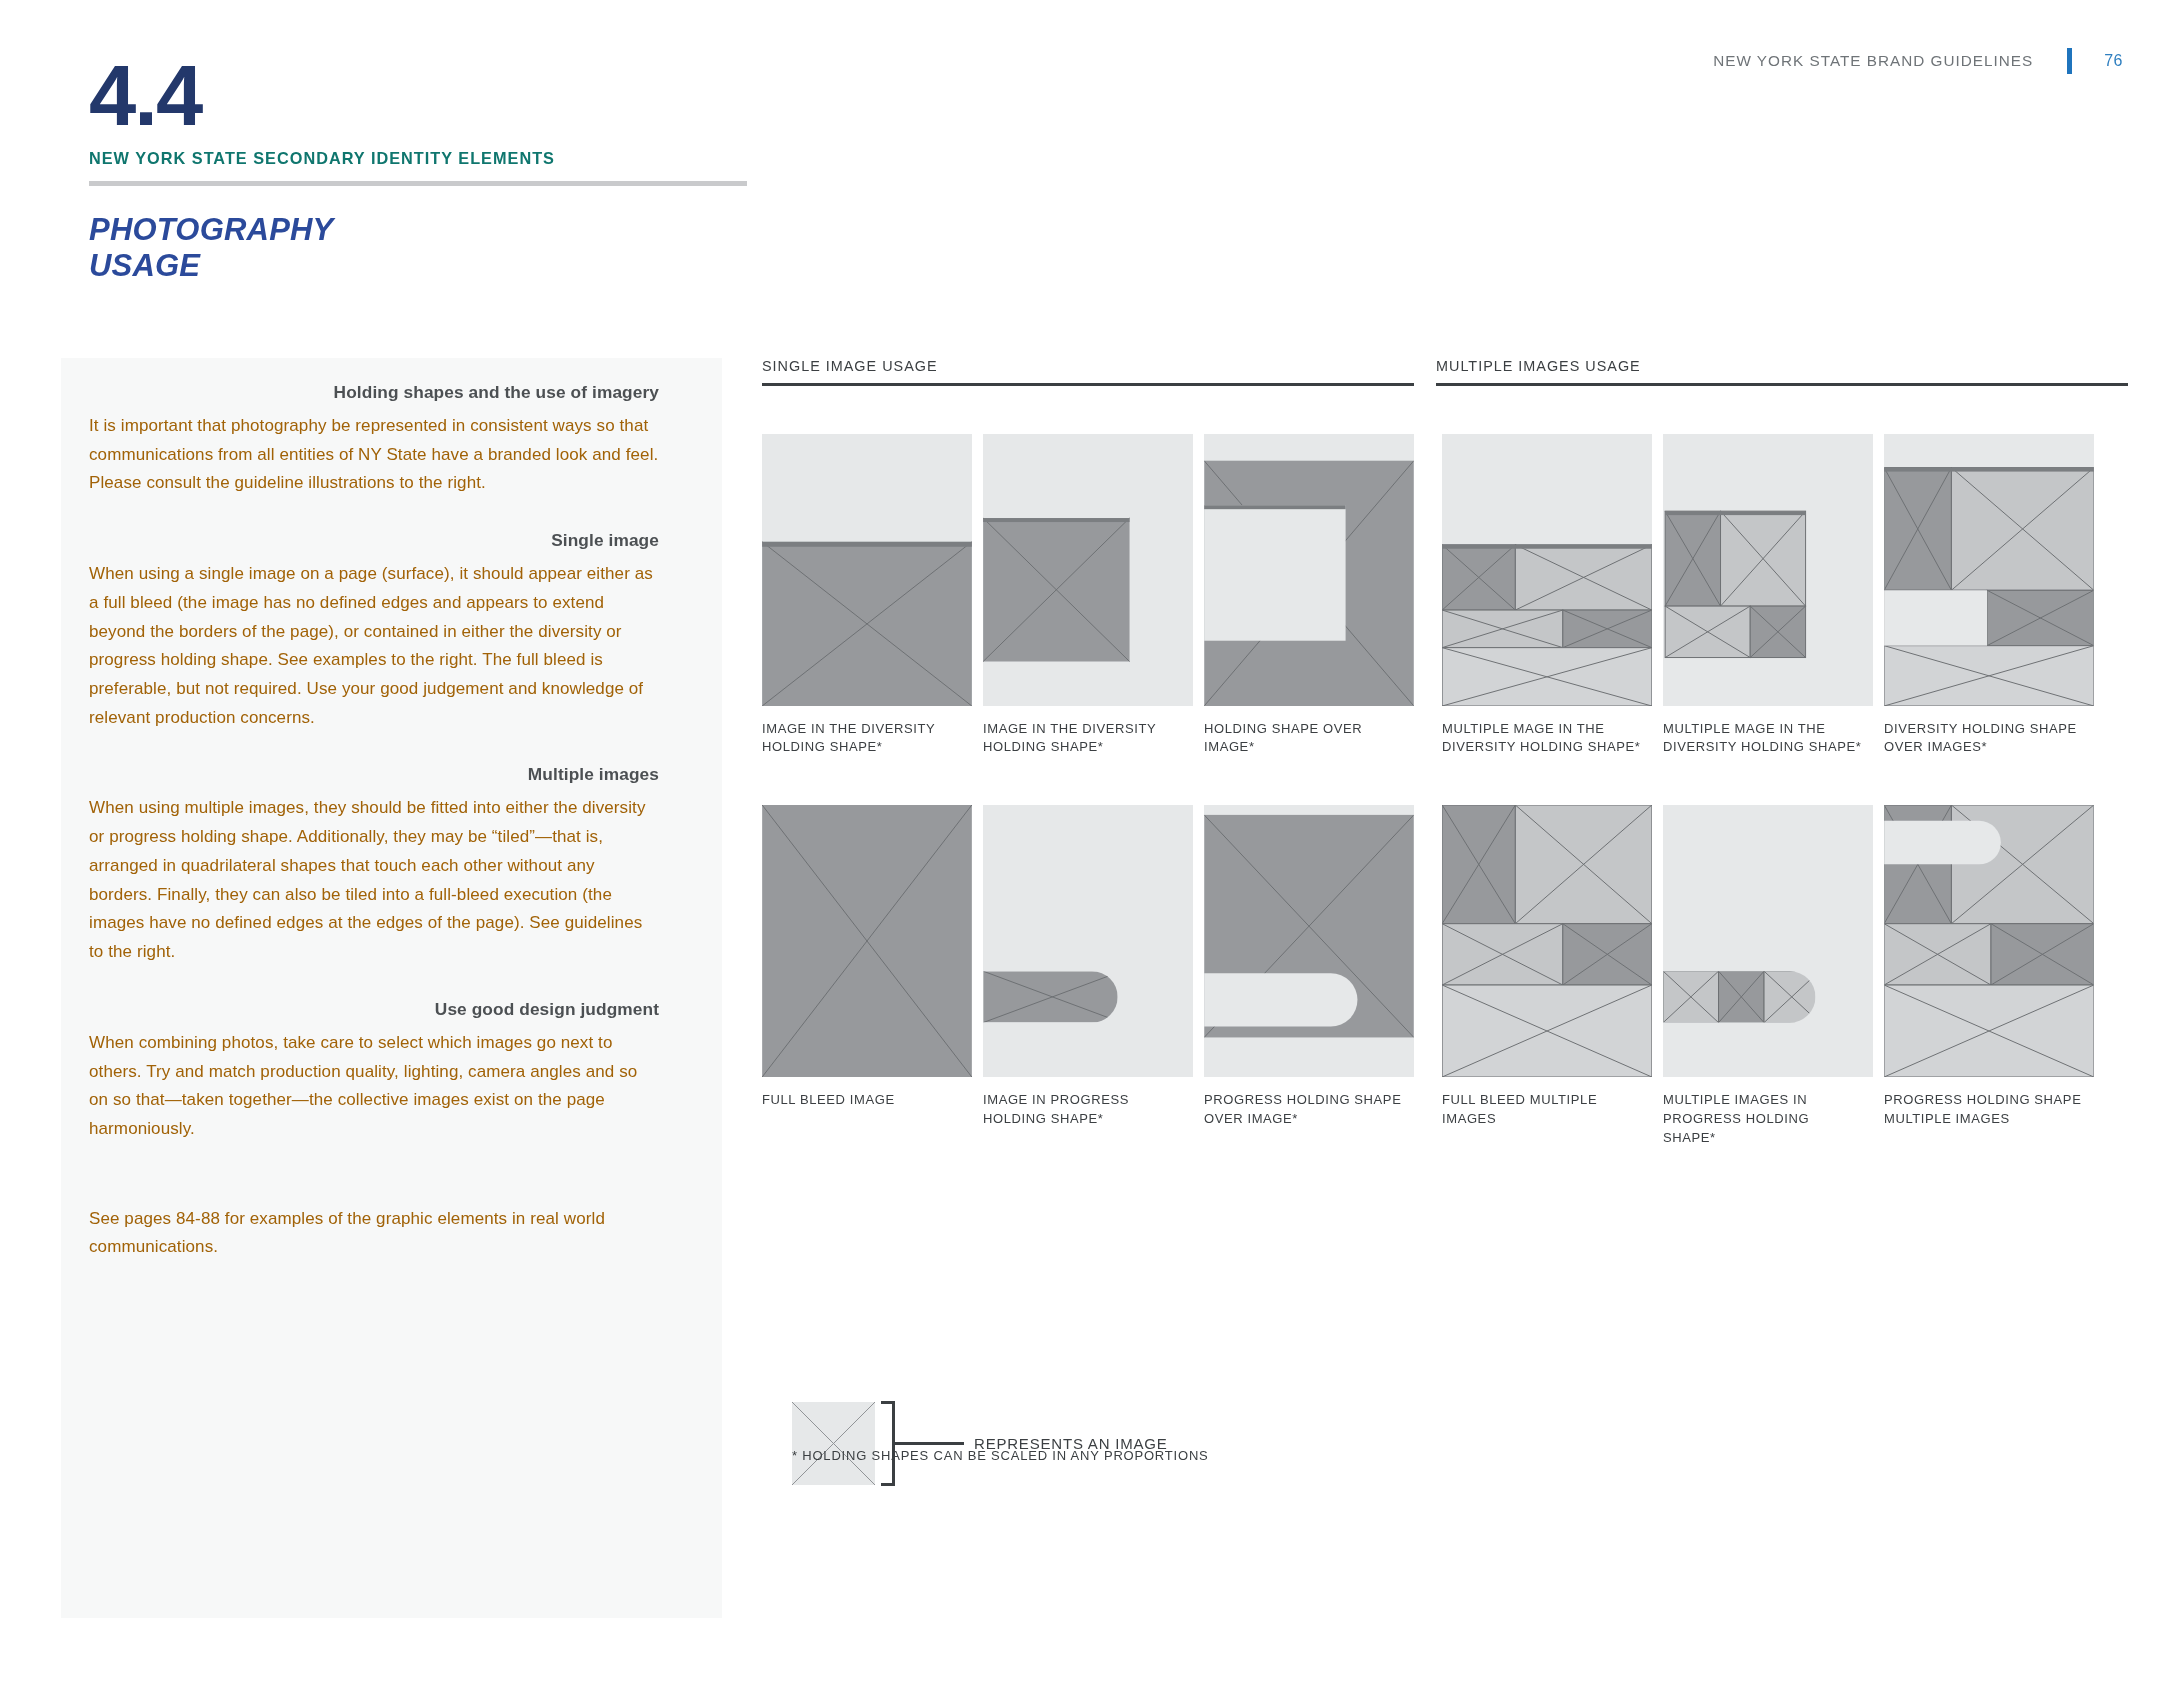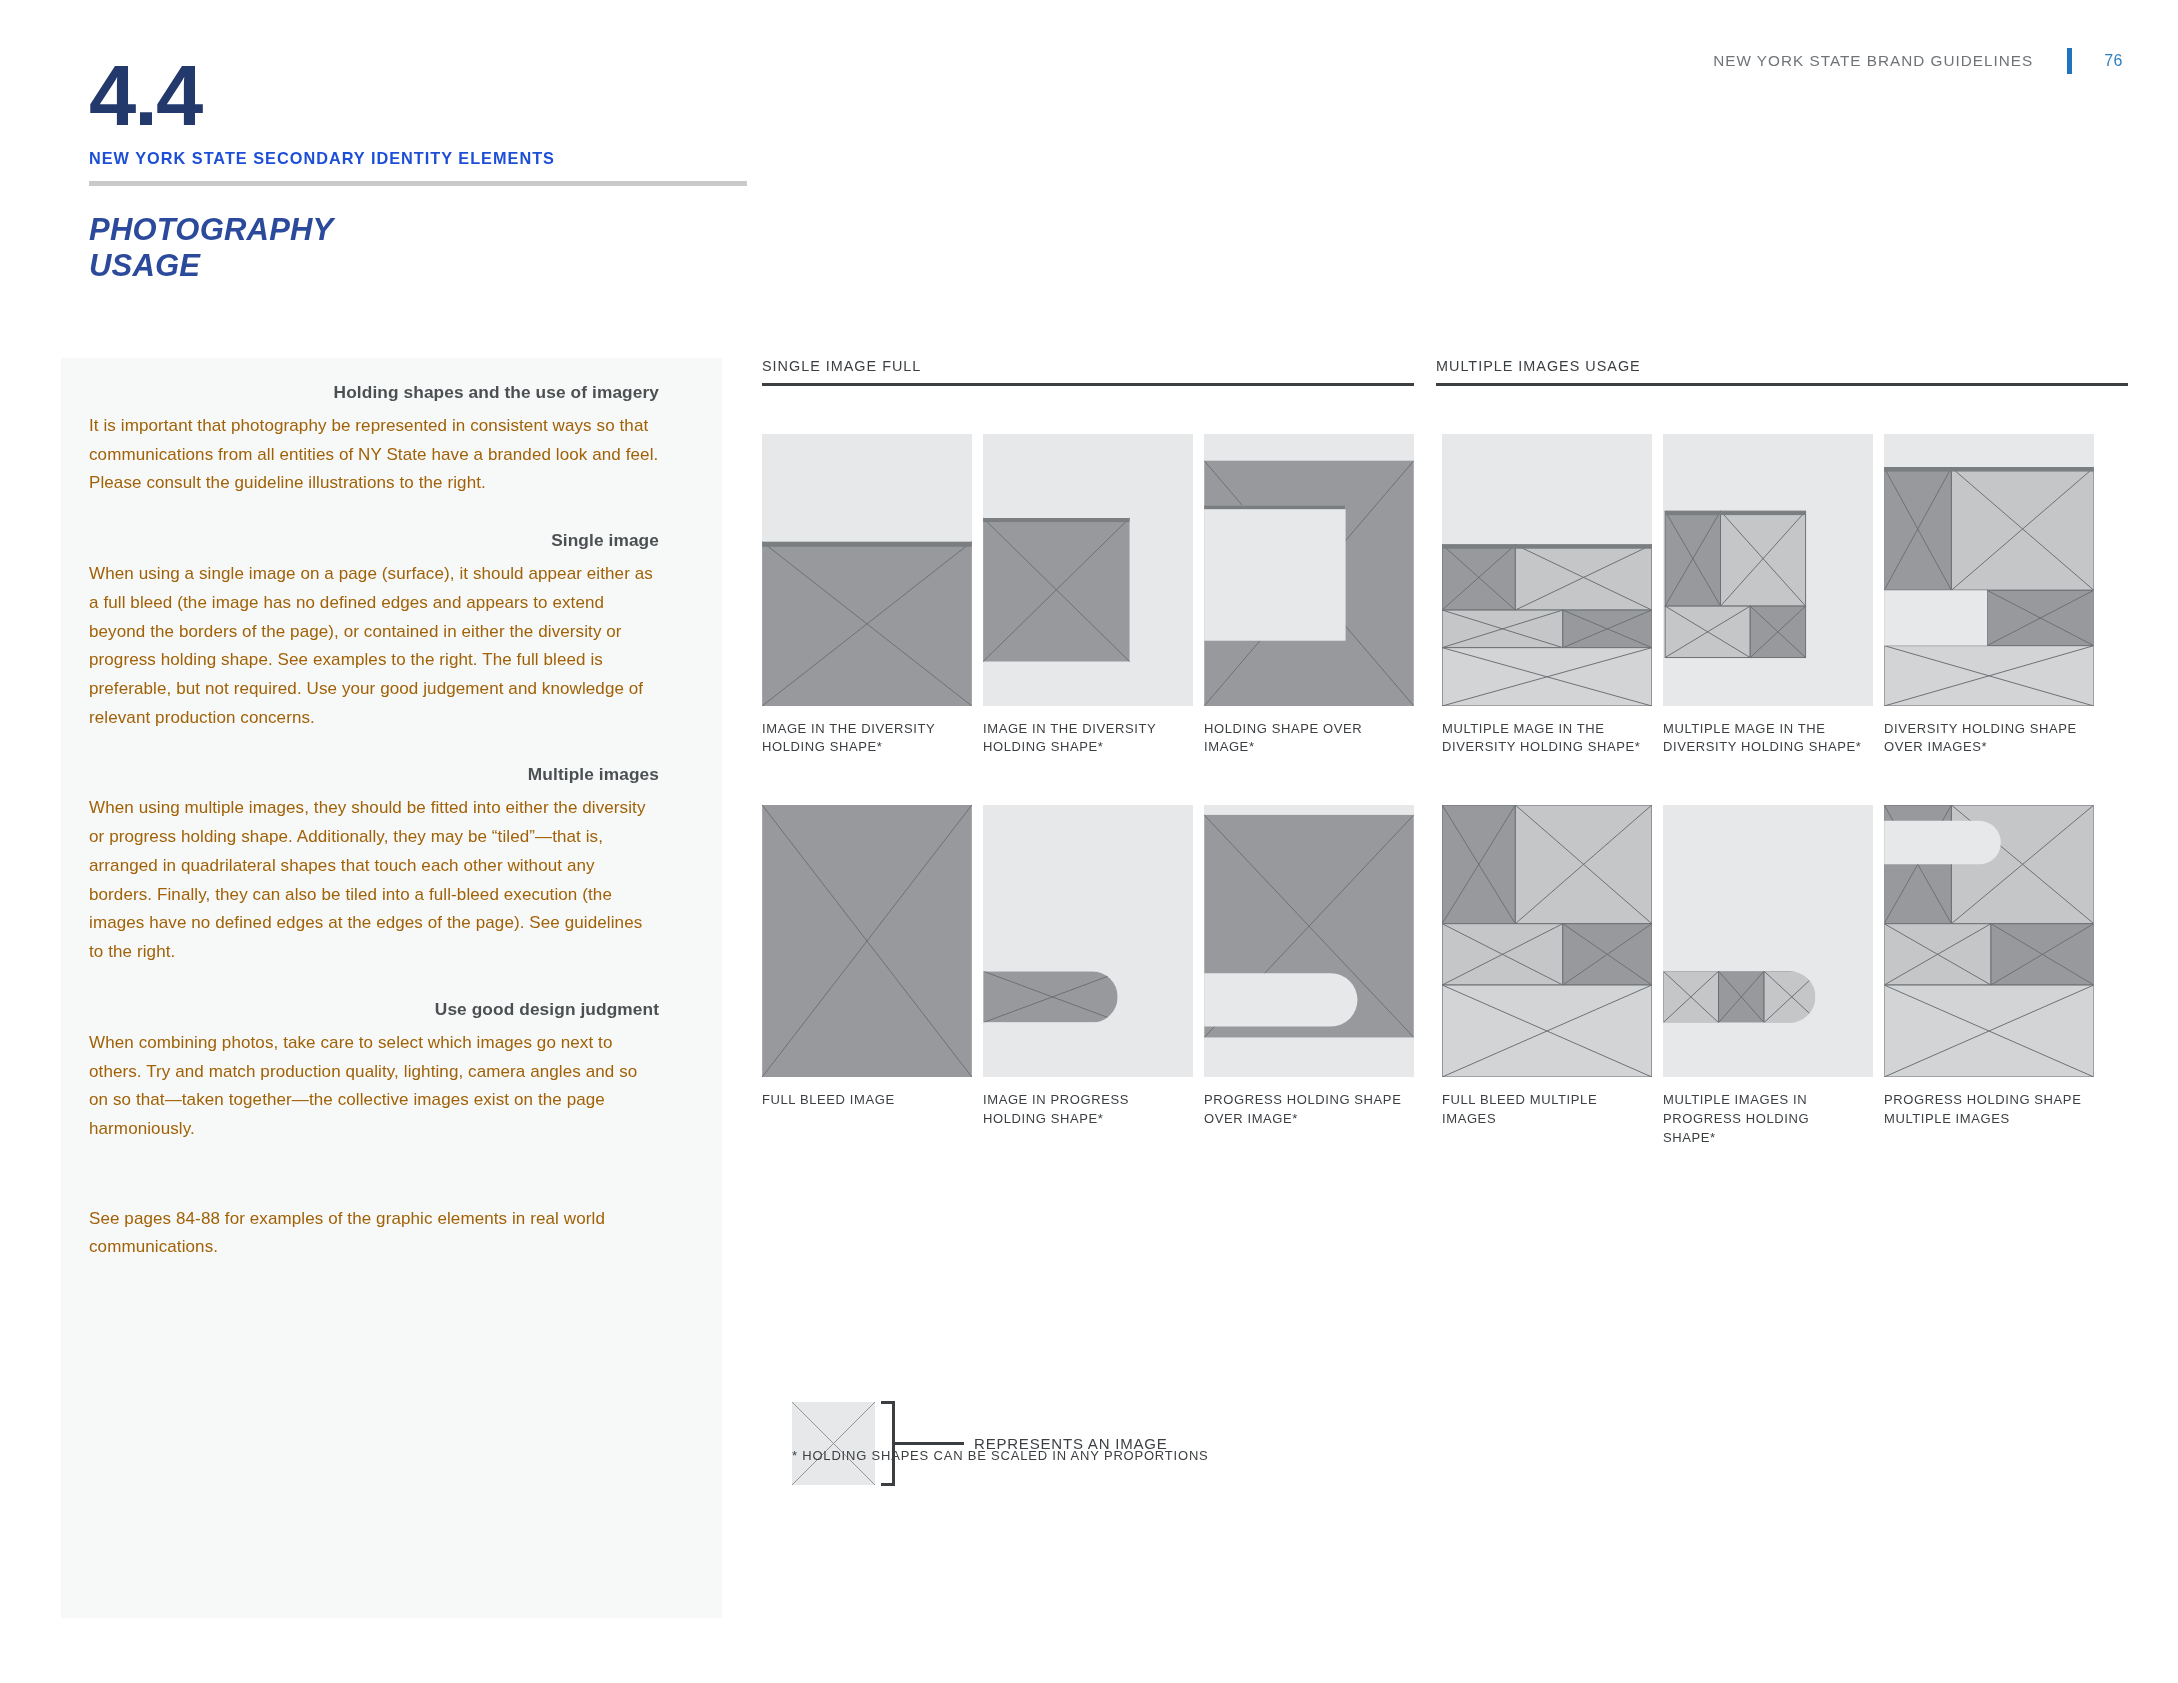--- a/index.html
+++ b/index.html
@@ -56,21 +56,21 @@
     font-weight: 700;
     color: #23386b;
     letter-spacing: -2px;
     font-family: "Liberation Sans", sans-serif;
   }
   .section-subtitle {
     margin-top: 14px;
     font-size: 16.3px;
     font-weight: 700;
     letter-spacing: 1px;
-    color: #1d4ed8;
+    color: #0f766e;
   }
   .section-divider {
     margin-top: 13px;
     width: 658px;
     height: 5px;
     background: #c9cacc;
   }
   .section-title {
     margin-top: 26px;
     font-size: 31px;
@@ -250,21 +250,21 @@
     <div class="block block-spaced">
       <p class="block-body">See pages 84-88 for examples of the graphic elements in real world communications.</p>
     </div>
   </div>
 </div>
 
 <div class="diagram-area">
 
   <div class="col-heads">
     <div class="col-head ch-single">
-      <span class="col-head-label">SINGLE IMAGE FULL</span>
+      <span class="col-head-label">SINGLE IMAGE USAGE</span>
       <div class="col-head-rule"></div>
     </div>
     <div class="col-head ch-multi">
       <span class="col-head-label">MULTIPLE IMAGES USAGE</span>
       <div class="col-head-rule"></div>
     </div>
   </div>
 
   <div class="row">
 

